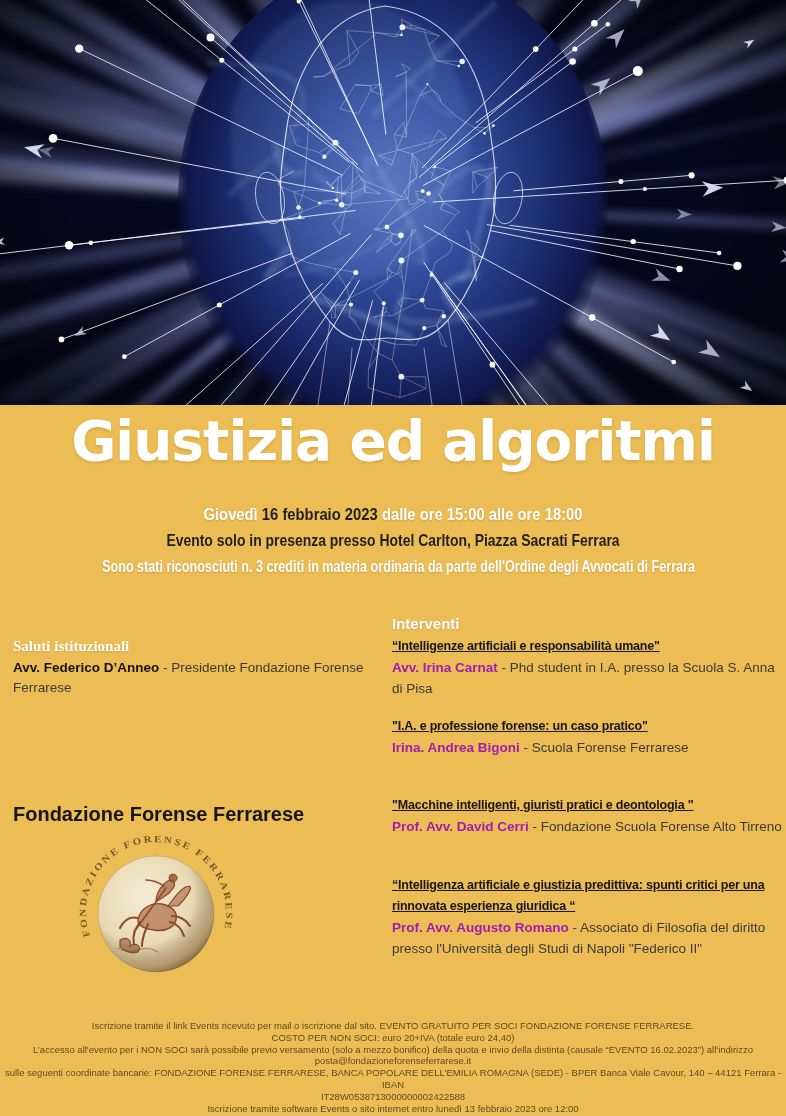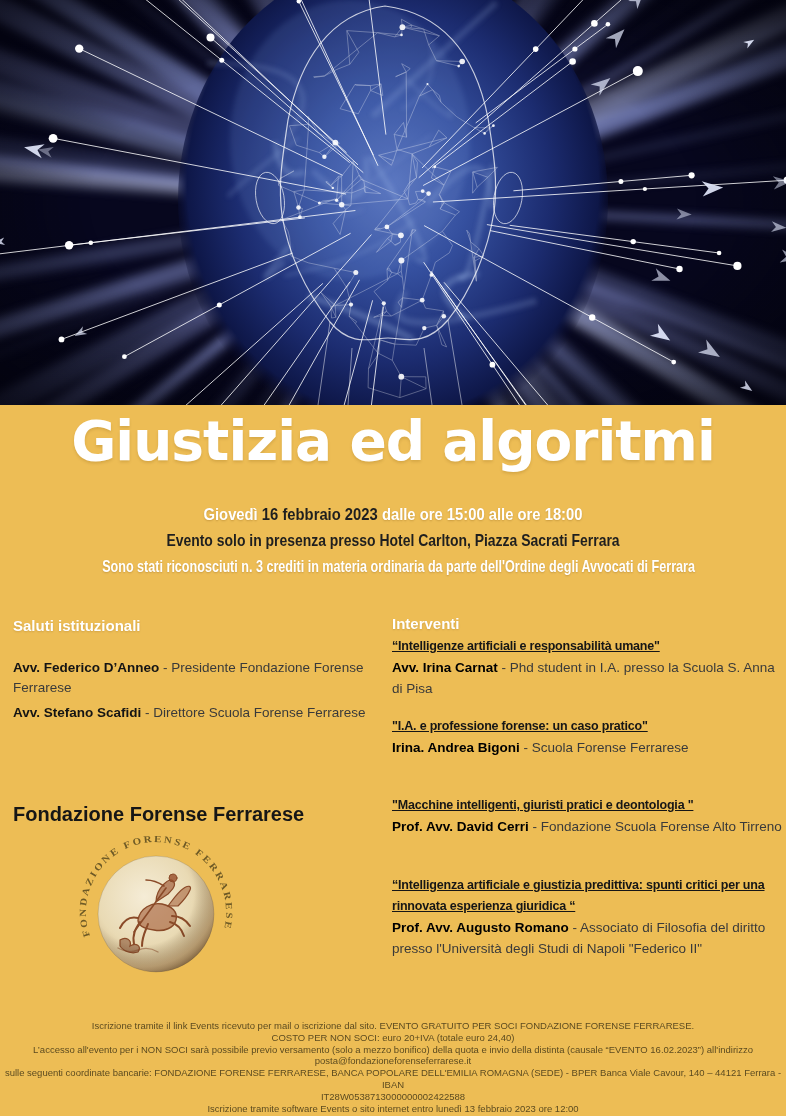--- a/index.html
+++ b/index.html
@@ -16,28 +16,28 @@
   .subline{position:absolute;left:0;width:786px;text-align:center;font-weight:bold;
            font-size:17px;line-height:22px;white-space:nowrap;}
   .l-date{top:504px;transform:scaleX(.87);transform-origin:50% 50%;}
   .l-venue{top:530px;transform:scaleX(.82);transform-origin:50% 50%;color:#1f1f1f;}
   .l-credits{top:556px;transform:scaleX(.74);transform-origin:50% 50%;}
   .wtxt{color:#ffffff;text-shadow:0 1px 2px rgba(100,60,0,.25);}
   .dtxt{color:#1f1f1f;}
   
   .col-heading{position:absolute;font-size:15px;font-weight:bold;color:#ffffff;
                text-shadow:0 1px 2px rgba(100,60,0,.2);}
-  .h-greet{left:13px;top:617px;}
+  .h-greet{left:13px;top:638px;font-family:Liberation Serif, serif;}
   .h-talks{left:392px;top:615px;width:394px;text-align:left;}
   .person{position:absolute;left:13px;width:360px;margin:0;font-size:13.5px;line-height:20px;color:#3a3a3a;}
   .person b{color:#141414;}
   .p1{top:658px;} .p2{top:703px;}
   .talk{position:absolute;left:392px;width:394px;font-size:13.5px;line-height:21px;color:#3a3a3a;}
   .talk-title{font-weight:bold;color:#161616;font-size:12.5px;letter-spacing:-.2px;text-decoration:underline;}
-  .talk b{color:#000000;}
+  .talk b{color:#a21caf;}
   .t0{top:636px;} .t1{top:716px;} .t2{top:795px;} .t3{top:875px;}
   .org-heading{position:absolute;left:13px;top:803px;font-size:20px;font-weight:bold;color:#161616;}
   .logo{position:absolute;left:73px;top:836px;}
   
   .footer{position:absolute;left:0;top:1020px;width:786px;text-align:center;
           font-size:9.5px;line-height:11.8px;color:#5c4b20;}
 </style>
 </head>
 <body>
 
@@ -634,21 +634,20 @@
 
   <h1 class="title">Giustizia ed algoritmi</h1>
 
   <div class="subline l-date"><span class="wtxt">Giovedì </span><span class="dtxt">16 febbraio 2023</span><span class="wtxt"> dalle ore 15:00 alle ore 18:00</span></div>
   <div class="subline l-venue">Evento solo in presenza presso Hotel Carlton, Piazza Sacrati Ferrara</div>
   <div class="subline l-credits wtxt">Sono stati riconosciuti n. 3 crediti in materia ordinaria da parte dell'Ordine degli Avvocati di Ferrara</div>
 
   <div class="col-heading h-greet">Saluti istituzionali</div>
 
   <p class="person p1"><b>Avv. Federico D’Anneo</b><span> - Presidente Fondazione Forense Ferrarese</span></p>
-  <p class="person p2"><b>Avv. Stefano Scafidi</b><span> - Direttore Scuola Forense Ferrarese</span></p>
 
   <div class="org-heading">Fondazione Forense Ferrarese</div>
 
   <svg class="logo" width="170" height="158" viewBox="0 0 170 158">
     <defs>
       <radialGradient id="lgrad" cx="40%" cy="35%" r="75%">
         <stop offset="0%" stop-color="#f5ecd6"></stop>
           <stop offset="55%" stop-color="#e9dab4"></stop>
         <stop offset="85%" stop-color="#cdb384"></stop>
           <stop offset="100%" stop-color="#9a7f52"></stop>

